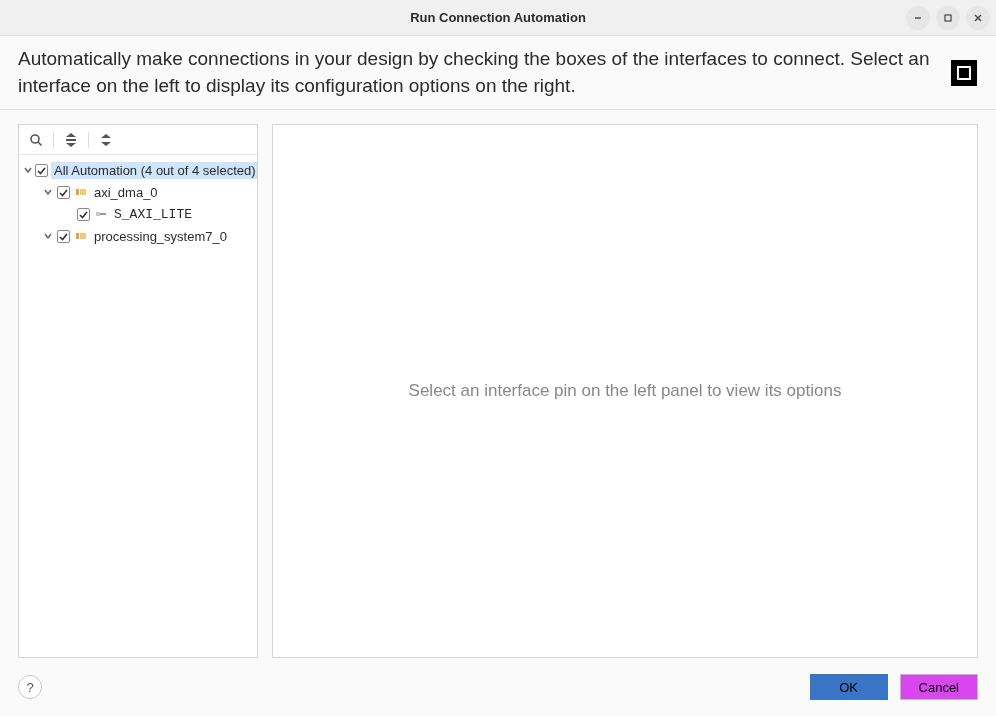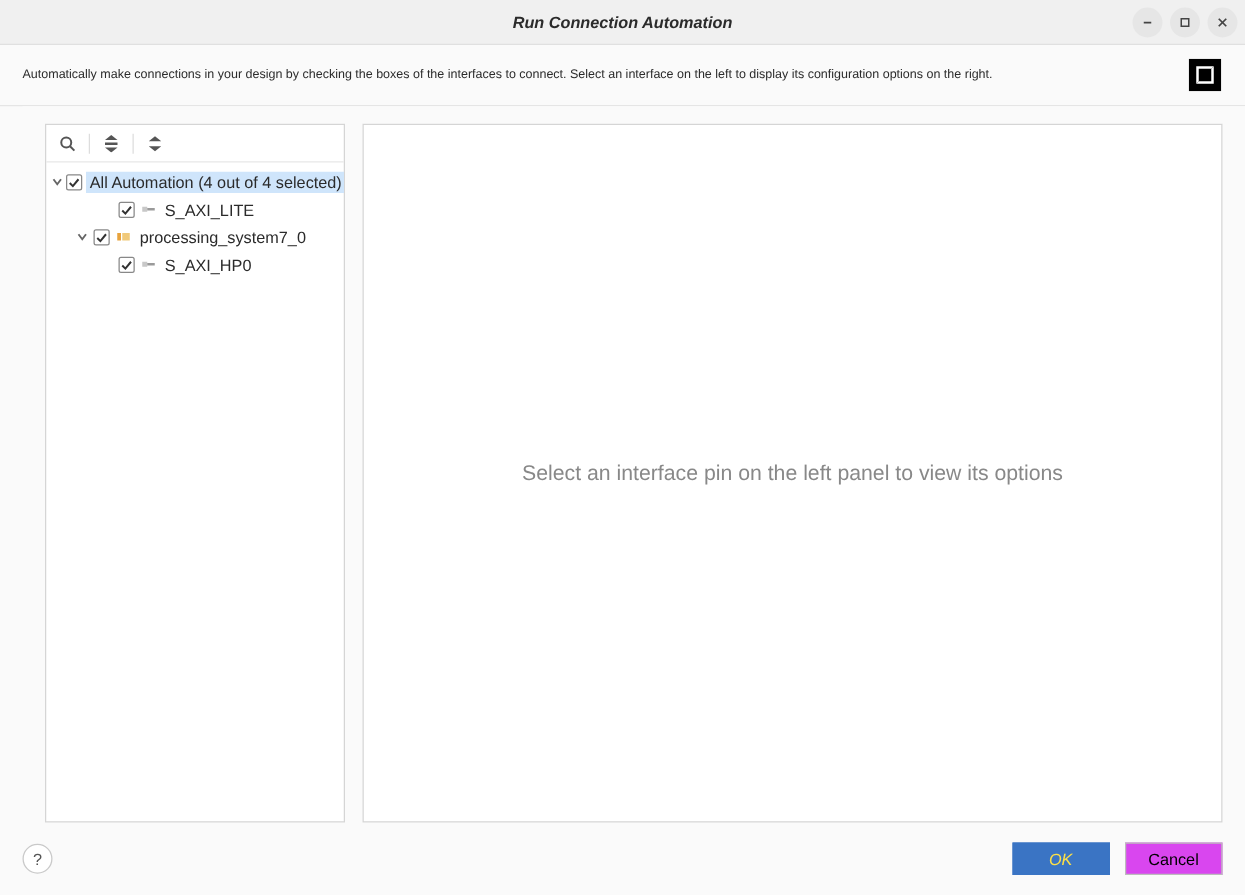--- a/index.html
+++ b/index.html
@@ -20,21 +20,20 @@
   border-bottom: 1px solid #e0e0e0;
   display: flex;
   align-items: center;
   position: relative;
 }
 .titlebar-title {
   position: absolute;
   left: 50%;
   transform: translateX(-50%);
   font-weight: 600;
-  font-style: italic;
 }
 .window-controls {
   position: absolute;
   right: 6px;
   display: flex;
   gap: 6px;
 }
 .win-btn {
   width: 24px;
   height: 24px;
@@ -50,38 +49,37 @@
 .header-bar {
   padding: 10px 18px;
   display: flex;
   align-items: center;
   gap: 12px;
   border-bottom: 1px solid #e5e5e5;
   background: #fafafa;
 }
 .header-text {
   flex: 1;
-  font-size: 10px;
+  font-size: 19px;
   line-height: 1.4;
 }
 .brand-logo {
   width: 28px;
   height: 28px;
   display: flex;
   align-items: center;
   justify-content: center;
 }
 .body-area {
   flex: 1;
   display: flex;
   gap: 14px;
   padding: 14px 18px 10px 18px;
   background: #fafafa;
   overflow: hidden;
-  margin-left: 18px;
 }
 .left-panel {
   width: 240px;
   background: #fff;
   border: 1px solid #d5d5d5;
   display: flex;
   flex-direction: column;
 }
 .left-toolbar {
   height: 30px;
@@ -119,21 +117,21 @@
   white-space: nowrap;
   cursor: default;
 }
 .tree-row.sel .tree-label {
   background: #cfe5fb;
 }
 .tree-label {
   padding: 1px 3px;
 }
 .indent1 { padding-left: 22px; }
-.indent2 { padding-left: 56px; }
+.indent2 { padding-left: 56px; font-family: Liberation Mono, monospace; }
 .chevron {
   width: 14px;
   display: inline-flex;
   justify-content: center;
   cursor: pointer;
 }
 .check {
   width: 13px;
   height: 13px;
   border: 1px solid #888;
@@ -194,22 +192,21 @@
   padding: 0 18px;
   cursor: pointer;
   margin-left: 12px;
   display: inline-flex;
   align-items: center;
   justify-content: center;
 }
 .btn-primary {
   background: #3a74c4;
   border-color: #3a74c4;
-  color: #fde047;
-  font-style: italic;
+  color: #000000;
 }
 </style>
 </head>
 <body>
 
 <div class="titlebar">
   <div class="titlebar-title">Run Connection Automation</div>
   <div class="window-controls">
     <div class="win-btn">
       <svg width="10" height="10" viewBox="0 0 10 10">
@@ -276,20 +273,39 @@
               <polyline points="2,3 5,7 8,3" fill="none" stroke="#666" stroke-width="1.5"></polyline>
             </svg>
           </span>
           <span class="check">
             <svg width="11" height="11" viewBox="0 0 11 11">
               <polyline points="2,6 4.5,8.5 9,3" fill="none" stroke="#333" stroke-width="1.6"></polyline>
             </svg>
           </span>
           <span class="tree-label">All Automation (4 out of 4 selected)</span>
         </div>
+        <div class="tree-row indent1">
+          <span class="chevron">
+            <svg width="10" height="10" viewBox="0 0 10 10">
+              <polyline points="2,3 5,7 8,3" fill="none" stroke="#666" stroke-width="1.5"></polyline>
+            </svg>
+          </span>
+          <span class="check">
+            <svg width="11" height="11" viewBox="0 0 11 11">
+              <polyline points="2,6 4.5,8.5 9,3" fill="none" stroke="#333" stroke-width="1.6"></polyline>
+            </svg>
+          </span>
+          <span class="node-icon">
+            <svg width="12" height="12" viewBox="0 0 12 12">
+              <rect x="1" y="3" width="3" height="6" fill="#e8a33d"></rect>
+              <rect x="5" y="3" width="6" height="6" fill="#f0c97a"></rect>
+            </svg>
+          </span>
+          <span class="tree-label">axi_dma_0</span>
+        </div>
         <div class="tree-row indent2">
           <span class="check">
             <svg width="11" height="11" viewBox="0 0 11 11">
               <polyline points="2,6 4.5,8.5 9,3" fill="none" stroke="#333" stroke-width="1.6"></polyline>
             </svg>
           </span>
           <span class="node-icon">
             <svg width="12" height="12" viewBox="0 0 12 12">
               <rect x="1" y="4" width="4" height="4" fill="#c8c8c8"></rect>
               <rect x="5" y="5" width="6" height="2" fill="#9a9a9a"></rect>
@@ -309,34 +325,20 @@
             </svg>
           </span>
           <span class="node-icon">
             <svg width="12" height="12" viewBox="0 0 12 12">
               <rect x="1" y="3" width="3" height="6" fill="#e8a33d"></rect>
               <rect x="5" y="3" width="6" height="6" fill="#f0c97a"></rect>
             </svg>
           </span>
           <span class="tree-label">processing_system7_0</span>
         </div>
-        <div class="tree-row indent2">
-          <span class="check">
-            <svg width="11" height="11" viewBox="0 0 11 11">
-              <polyline points="2,6 4.5,8.5 9,3" fill="none" stroke="#333" stroke-width="1.6"></polyline>
-            </svg>
-          </span>
-          <span class="node-icon">
-            <svg width="12" height="12" viewBox="0 0 12 12">
-              <rect x="1" y="4" width="4" height="4" fill="#c8c8c8"></rect>
-              <rect x="5" y="5" width="6" height="2" fill="#9a9a9a"></rect>
-            </svg>
-          </span>
-          <span class="tree-label">S_AXI_HP0</span>
-        </div>
       </div>
   </div>
 
   <div class="right-panel">
     <span>Select an interface pin on the left panel to view its options</span>
   </div>
 
 </div>
 
 <div class="footer">

